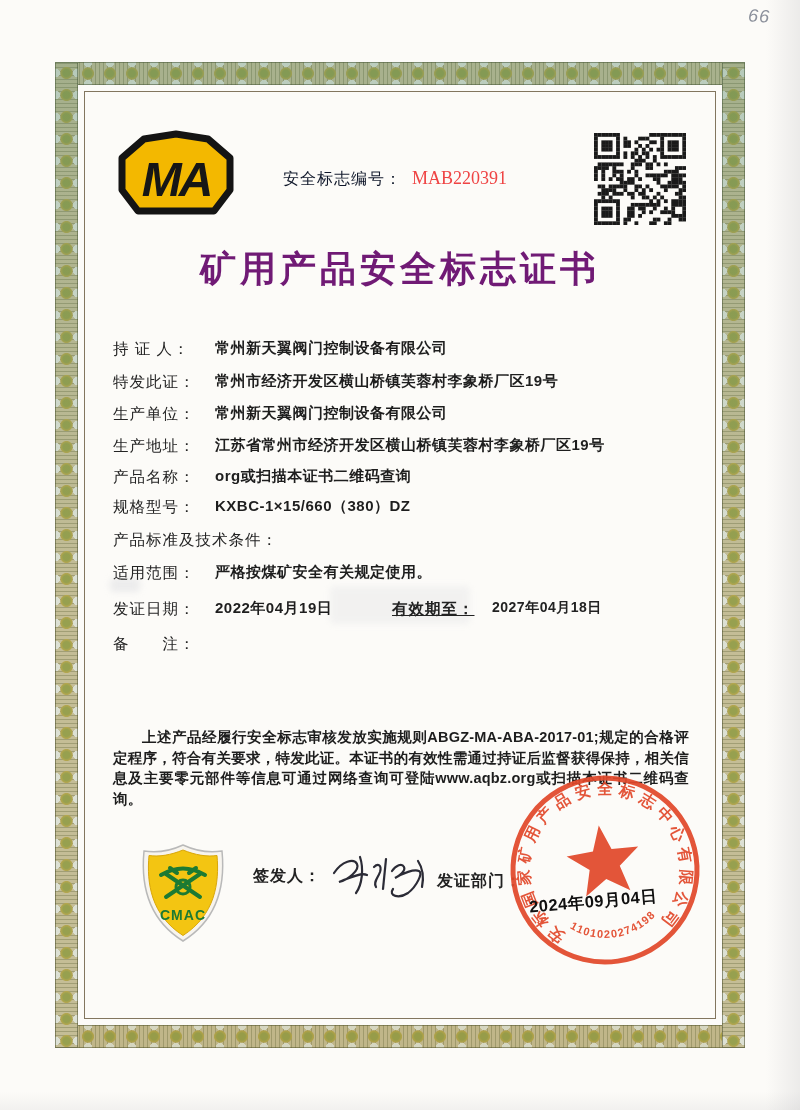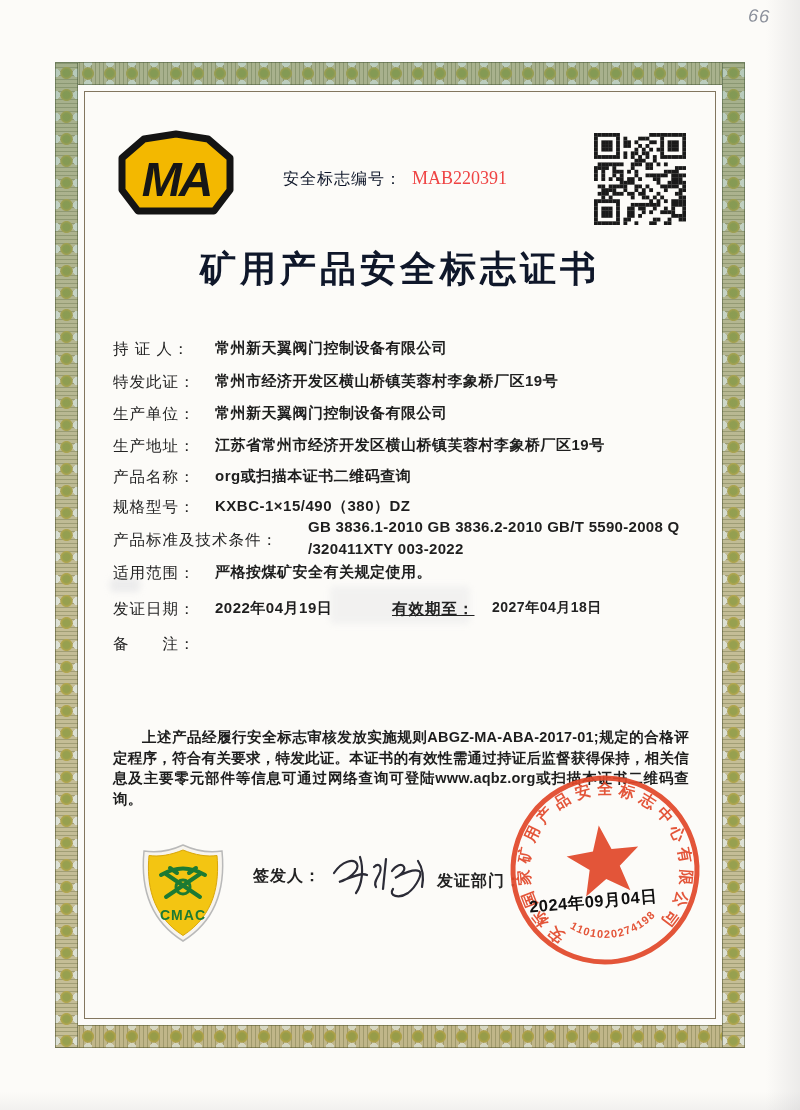--- a/index.html
+++ b/index.html
@@ -41,21 +41,21 @@
   .f-innerline{position:absolute;inset:29px;border:1px solid #82765f;}
 
   
   .ma-logo{position:absolute;left:116px;top:130px;width:120px;height:88px;}
   .certno{position:absolute;left:283px;top:168px;white-space:nowrap;}
   .certno .lab{font-size:16px;font-weight:normal;color:#0f172a;letter-spacing:1px;}
   .certno .val{font-family:"Liberation Serif",serif;font-size:18px;color:#ef4444;margin-left:10px;}
   .qr{position:absolute;left:594px;top:133px;width:92px;height:92px;}
 
   .title{position:absolute;left:0;right:0;top:245px;text-align:center;
-         font-size:36px;font-weight:bold;letter-spacing:4px;color:#0f172a;}
+         font-size:36px;font-weight:bold;letter-spacing:4px;color:#701a75;}
 
   
   .row{position:absolute;left:0;width:800px;}
   .flabel{position:absolute;left:113px;font-size:15.5px;font-weight:normal;color:#242424;letter-spacing:1px;white-space:nowrap;}
   .fvalue{position:absolute;left:215px;font-size:15px;font-weight:bold;color:#1e1e1e;white-space:nowrap;letter-spacing:.5px;}
   .std-value{position:absolute;left:308px;top:516px;width:380px;font-size:15px;font-weight:bold;
              color:#1e1e1e;line-height:22px;letter-spacing:.3px;}
   .valid-label{position:absolute;left:392px;font-size:15.5px;font-weight:bold;letter-spacing:1px;text-decoration:underline;}
   .valid-value{position:absolute;left:492px;font-size:14px;font-weight:bold;letter-spacing:.5px;}
 
@@ -436,26 +436,25 @@
   <div class="row" style="top:436px">
     <span class="flabel">生产地址：</span>
     <span class="fvalue">江苏省常州市经济开发区横山桥镇芙蓉村李象桥厂区19号</span>
   </div>
   <div class="row" style="top:467px">
     <span class="flabel">产品名称：</span>
     <span class="fvalue">org或扫描本证书二维码查询</span>
   </div>
   <div class="row" style="top:497px">
     <span class="flabel">规格型号：</span>
-    <span class="fvalue">KXBC-1×15/490（380）DZ</span>
+    <span class="fvalue">KXBC-1×15/660（380）DZ</span>
   </div>
   <div class="row" style="top:530px">
     <span class="flabel">产品标准及技术条件：</span>
   </div>
-  <div class="std-value">GB 3836.1-2010 GB 3836.2-2010 GB/T 5590-2008 Q /320411XTY 003-2022</div>
   <div class="row" style="top:563px">
     <span class="flabel">适用范围：</span>
     <span class="fvalue">严格按煤矿安全有关规定使用。</span>
   </div>
   <div class="row" style="top:599px">
     <span class="flabel">发证日期：</span>
     <span class="fvalue">2022年04月19日</span>
     <span class="valid-label">有效期至：</span>
     <span class="valid-value">2027年04月18日</span>
   </div>

